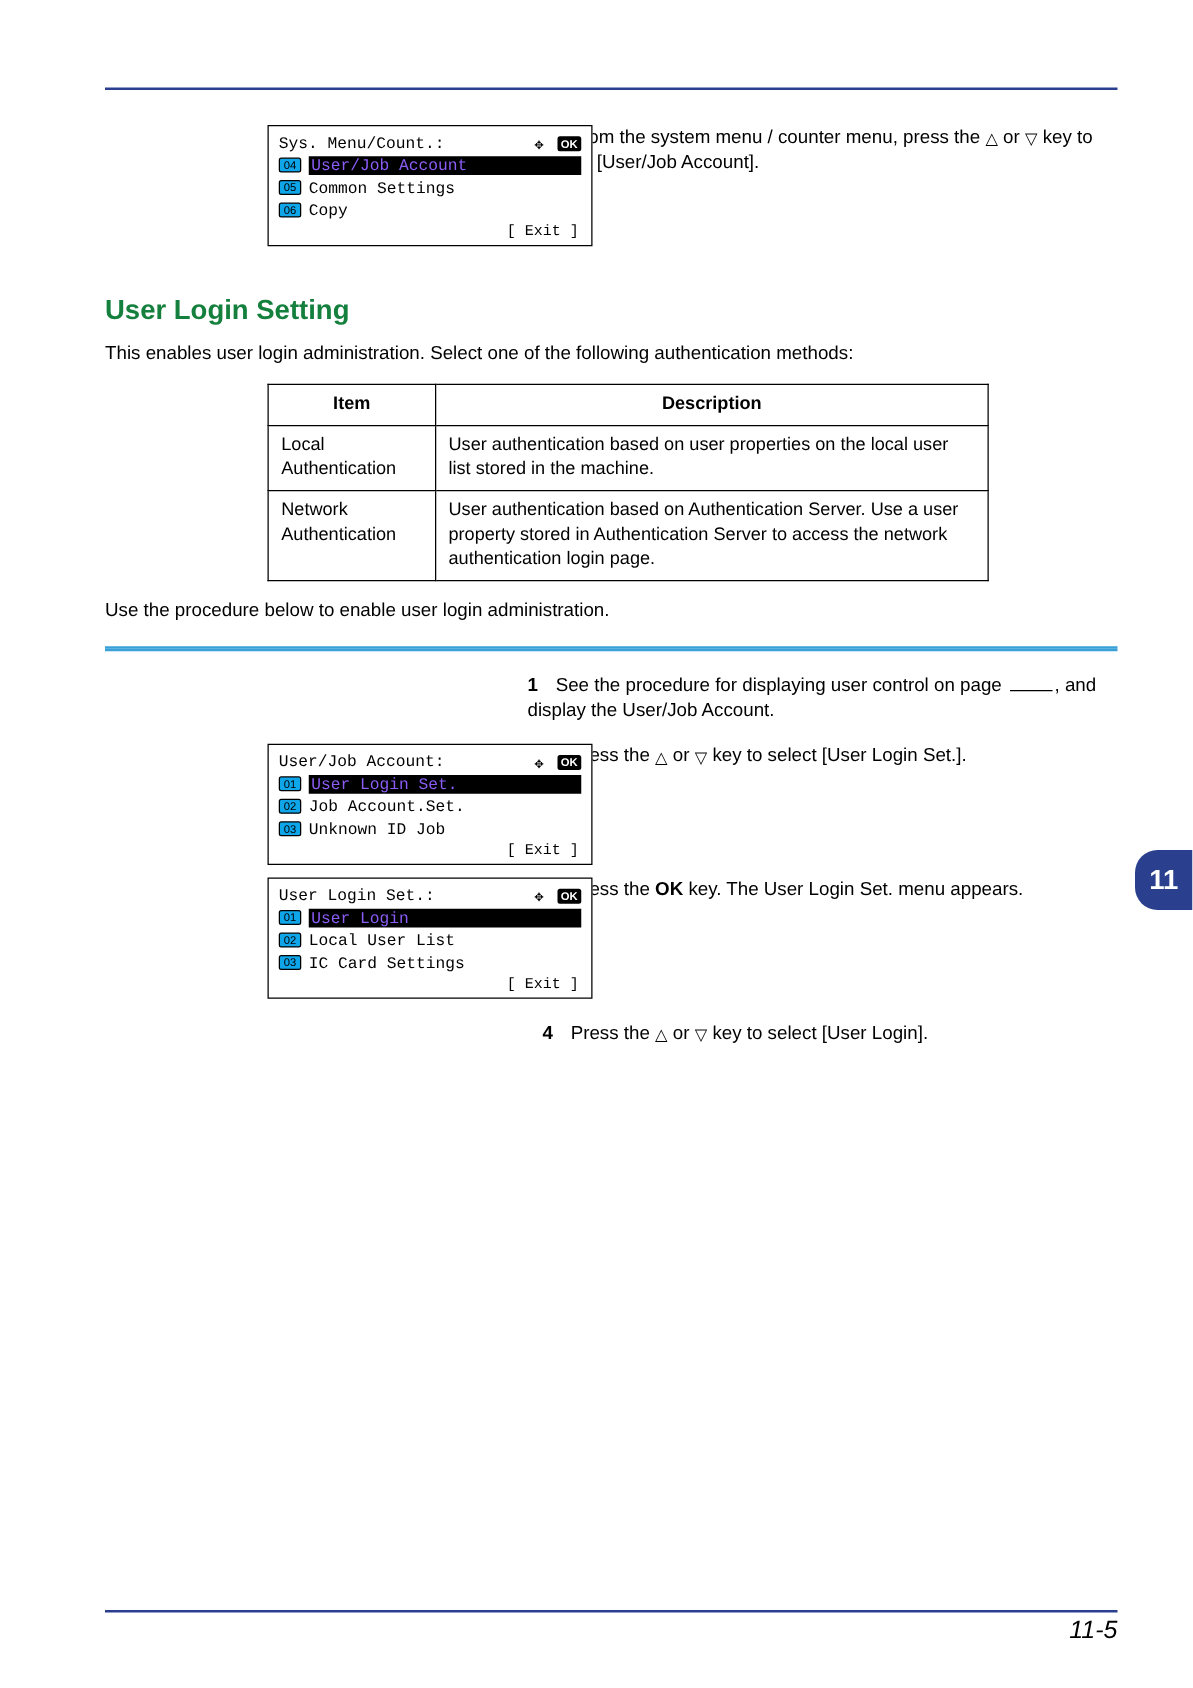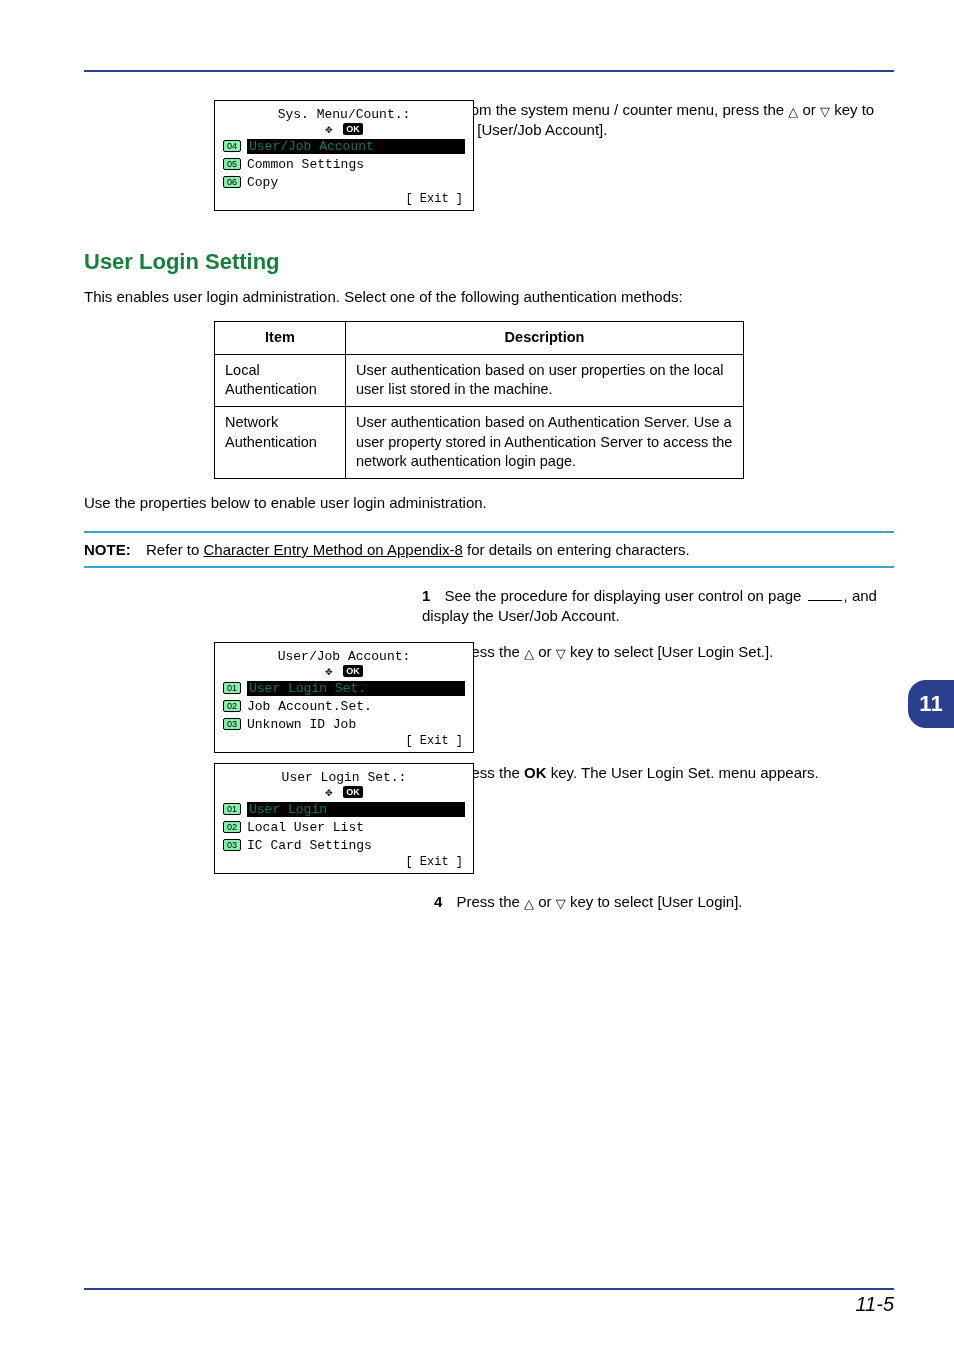--- a/index.html
+++ b/index.html
@@ -27,21 +27,21 @@
   .lcd {
     border: 1px solid #000;
     width: 260px;
     margin-left: 130px;
     padding: 6px 8px 18px 8px;
     font-family: "Courier New", monospace;
     font-size: 13px;
     position: relative;
     background: #fff;
   }
-  .lcd-title-row { display: flex; justify-content: space-between; align-items: center; margin-bottom: 2px; flex-direction: column; }
+  .lcd-title-row { display: flex; justify-content: space-between; align-items: center; margin-bottom: 2px; }
   .lcd-title { font-weight: normal; }
   .lcd-indicators { display: flex; align-items: center; gap: 4px; }
   .nav-arrows { position: relative; width: 14px; height: 14px; }
   .nav-arrows::before {
     content: "✥";
     font-size: 12px;
     line-height: 12px;
     color: #000;
   }
   .ok-badge {
@@ -53,27 +53,27 @@
     border-radius: 2px;
   }
   .lcd-line { display: flex; align-items: center; gap: 6px; margin: 2px 0; height: 16px; }
   .num-box {
     border: 1px solid #000;
     font-size: 9px;
     padding: 0 2px;
     line-height: 10px;
     border-radius: 2px;
     font-family: Arial, sans-serif;
-    background: #86efac;
+    background: #0ea5e9;
     color: #000;
     min-width: 18px;
     text-align: center;
   }
   .hl { background: #000; color: #fff; padding: 0 2px; flex: 1; }
-  .hl-text { color: #0f766e; }
+  .hl-text { color: #8b5cf6; }
   .plain-fill { flex: 1; }
   .exit-label {
     position: absolute;
     right: 10px;
     bottom: 4px;
     font-family: "Courier New", monospace;
     font-size: 12px;
   }
 
   
@@ -83,21 +83,21 @@
     font-size: 22px;
     font-weight: bold;
     margin-top: 28px;
     margin-bottom: 10px;
   }
 
   
   table.auth {
     border-collapse: collapse;
     margin: 14px 0 14px 130px;
-    width: 530px;
+    width: 577px;
     font-size: 14.5px;
   }
   table.auth th, table.auth td {
     border: 1px solid #000;
     padding: 6px 10px;
     text-align: left;
     vertical-align: top;
     line-height: 1.35;
   }
   table.auth thead th { font-weight: bold; text-align: center; }
@@ -205,30 +205,24 @@
       <td>Local Authentication</td>
       <td>User authentication based on user properties on the local user list stored in the machine.</td>
     </tr>
     <tr>
       <td>Network Authentication</td>
       <td>User authentication based on Authentication Server. Use a user property stored in Authentication Server to access the network authentication login page.</td>
     </tr>
   </tbody>
 </table>
 
-<p class="para">Use the properties below to enable user login administration.</p>
+<p class="para">Use the procedure below to enable user login administration.</p>
 
 <div class="note-block">
   <div class="note-rule"></div>
-  <div class="note-row">
-    <div class="note-label">NOTE:</div>
-    <div class="note-text">
-      <span>Refer to </span><span class="u">Character Entry Method on Appendix-8</span><span> for details on entering characters.</span>
-    </div>
-  </div>
   <div class="note-rule"></div>
 </div>
 
 <div class="step-row" style="margin-top:10px;gap:28px;">
   <div class="step-left"></div>
   <div class="step-right">
     <p>
       <span class="step-num">1</span>
       <span>See the procedure for displaying user control on page </span><span class="blank-line"></span><span>, and display the User/Job Account.</span>
     </p>

